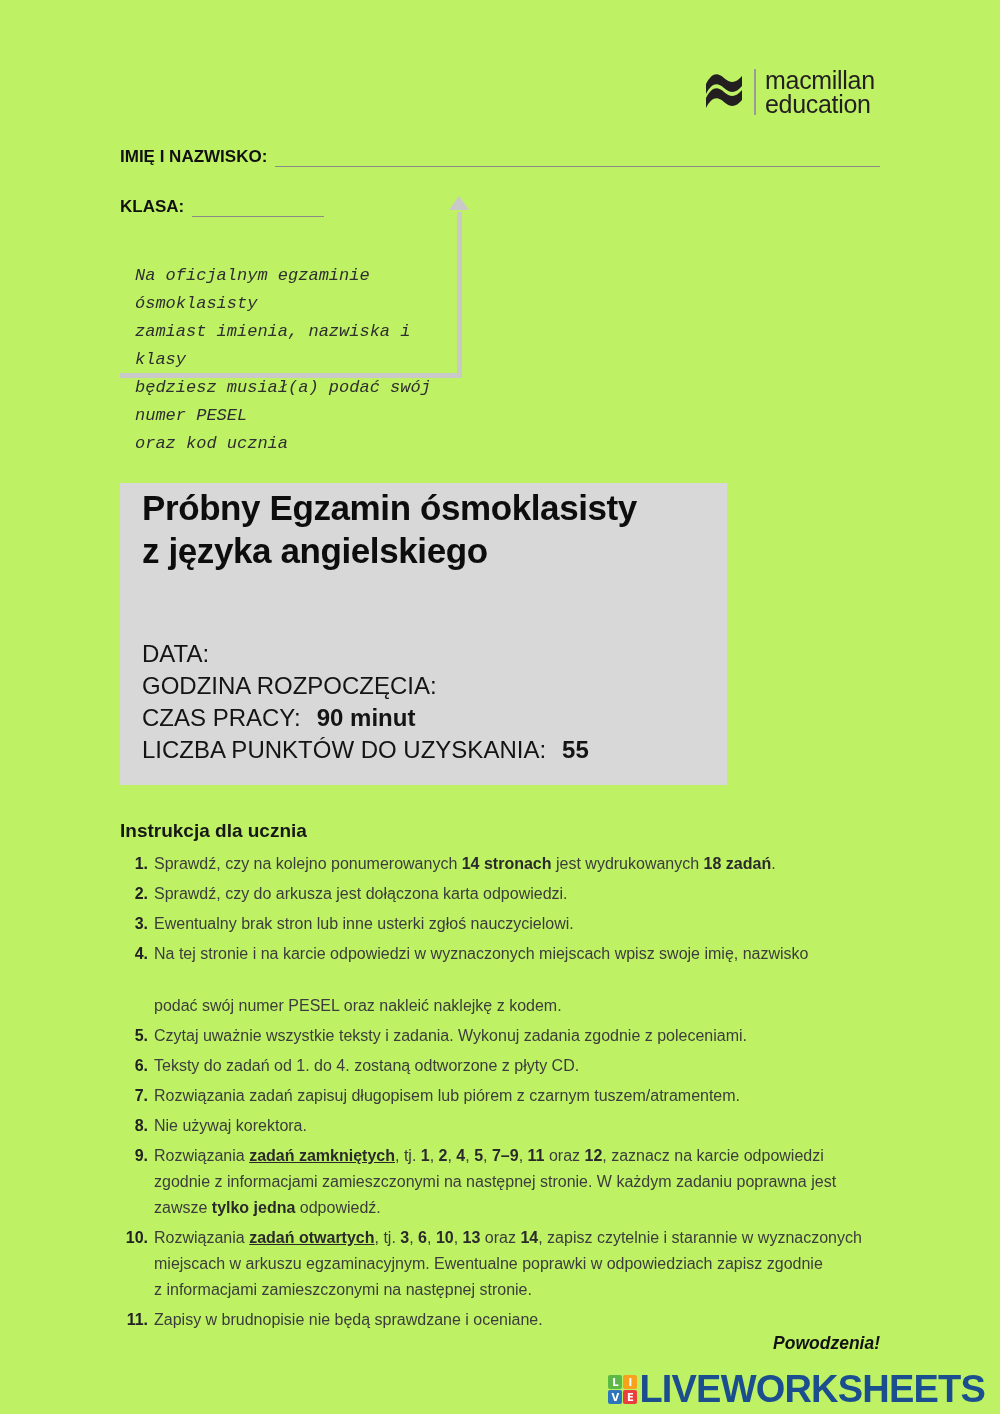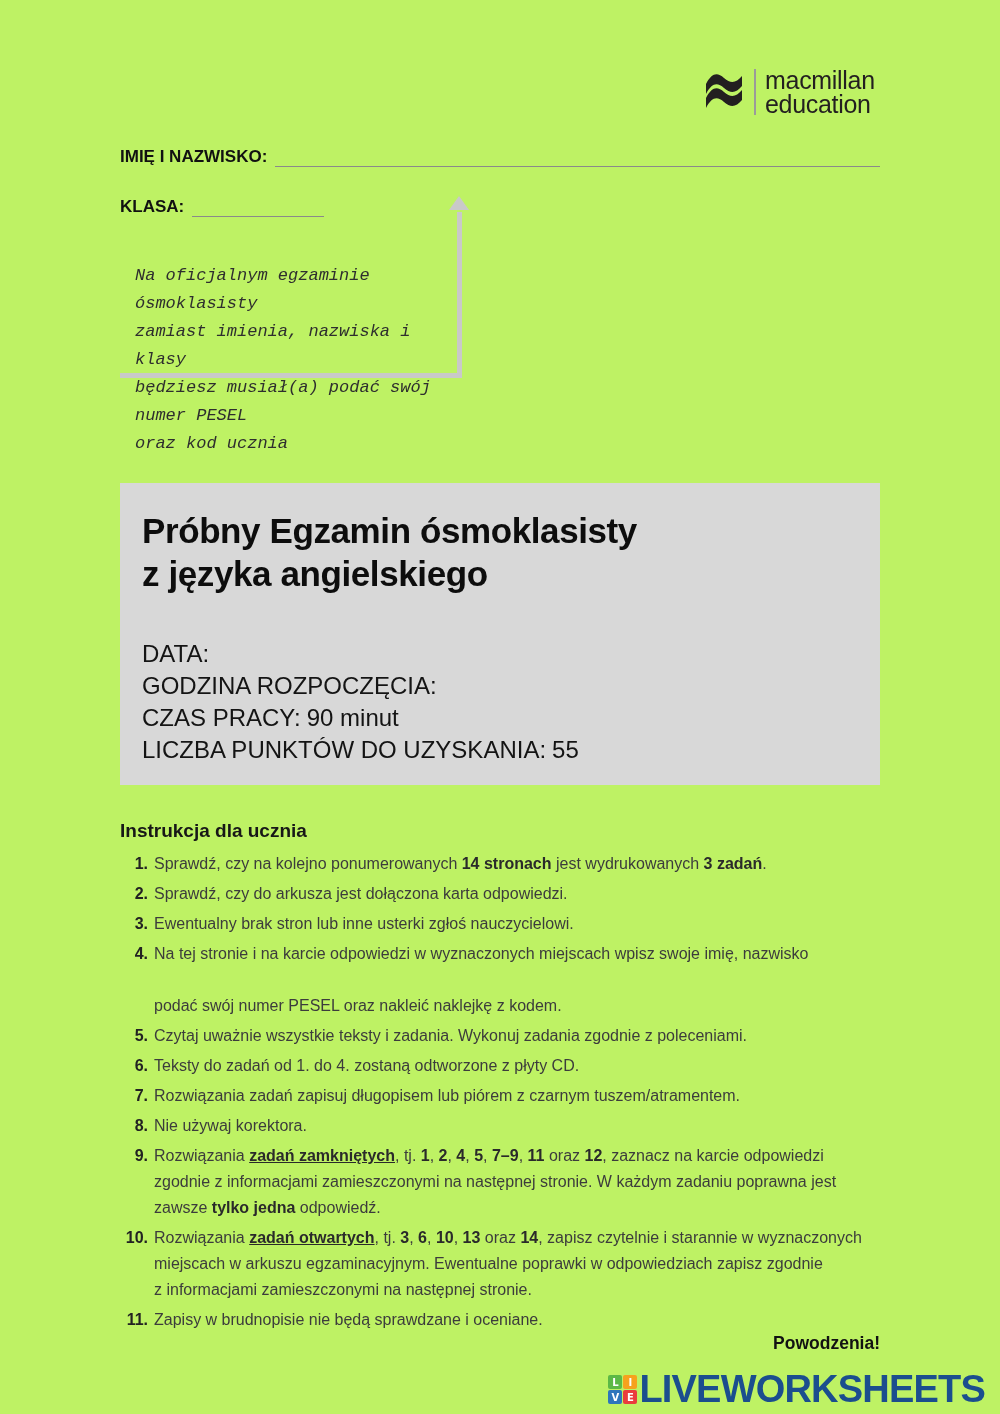--- a/index.html
+++ b/index.html
@@ -92,41 +92,41 @@
     line-height: 28px;
     color: #2e2e2e;
   }
   .callout-text span { display: block; font-family: Liberation Mono, monospace; }
 
   
   .title-box {
     position: absolute;
     left: 120px;
     top: 483px;
-    width: 760px;
+    width: 607px;
     height: 302px;
     background: #d8d8d8;
-    padding: 26px 20px 0 22px;
+    padding: 3px 20px 0 22px;
   }
   .exam-title {
     font-size: 35px;
     line-height: 43px;
     font-weight: 700;
     letter-spacing: -0.4px;
     color: #0d0d0d;
   }
   .exam-title span { display: block; }
   .meta-list {
     position: absolute;
     left: 22px;
     top: 155px;
     font-size: 24px;
   }
   .meta-row { line-height: 32px; color: #141414; font-weight: 500; }
-  .meta-row .meta-value { font-weight: 400; margin-left: 6px; }
+  .meta-row .meta-value { font-weight: 700; margin-left: 16px; }
 
   
   .instructions-heading {
     position: absolute;
     left: 120px;
     top: 820px;
     font-size: 19px;
     font-weight: 700;
     color: #171717;
   }
@@ -158,20 +158,21 @@
   .instructions-list .u { text-decoration: underline; }
 
   
   .good-luck {
     position: absolute;
     right: 120px;
     top: 1333px;
     font-size: 17.5px;
     font-weight: 700;
     color: #121212;
+    font-style: italic;
   }
   .lw-logo {
     position: absolute;
     right: 15px;
     top: 1368px;
     display: flex;
     align-items: center;
     gap: 2px;
     cursor: pointer;
   }
@@ -243,21 +244,21 @@
     <div class="meta-list">
         <div class="meta-row"><span>DATA:</span></div>
         <div class="meta-row"><span>GODZINA ROZPOCZĘCIA:</span></div>
         <div class="meta-row"><span>CZAS PRACY:</span><span class="meta-value">90 minut</span></div>
         <div class="meta-row"><span>LICZBA PUNKTÓW DO UZYSKANIA:</span><span class="meta-value">55</span></div>
       </div>
   </div>
 
   <div class="instructions-heading">Instrukcja dla ucznia</div>
   <ol class="instructions-list">
-      <li><span class="num">1.</span><span class="txt"><span>Sprawdź, czy na kolejno ponumerowanych </span><span class="b">14 stronach</span><span> jest wydrukowanych </span><span class="b">3 zadań</span><span>.</span></span></li>
+      <li><span class="num">1.</span><span class="txt"><span>Sprawdź, czy na kolejno ponumerowanych </span><span class="b">14 stronach</span><span> jest wydrukowanych </span><span class="b">18 zadań</span><span>.</span></span></li>
       <li><span class="num">2.</span><span class="txt"><span>Sprawdź, czy do arkusza jest dołączona karta odpowiedzi.</span></span></li>
       <li><span class="num">3.</span><span class="txt"><span>Ewentualny brak stron lub inne usterki zgłoś nauczycielowi.</span></span></li>
       <li><span class="num">4.</span><span class="txt"><span>Na tej stronie i na karcie odpowiedzi w wyznaczonych miejscach wpisz swoje imię, nazwisko</span><br><br><span>podać swój numer PESEL oraz nakleić naklejkę z kodem.</span></span></li>
       <li><span class="num">5.</span><span class="txt"><span>Czytaj uważnie wszystkie teksty i zadania. Wykonuj zadania zgodnie z poleceniami.</span></span></li>
       <li><span class="num">6.</span><span class="txt"><span>Teksty do zadań od 1. do 4. zostaną odtworzone z płyty CD.</span></span></li>
       <li><span class="num">7.</span><span class="txt"><span>Rozwiązania zadań zapisuj długopisem lub piórem z czarnym tuszem/atramentem.</span></span></li>
       <li><span class="num">8.</span><span class="txt"><span>Nie używaj korektora.</span></span></li>
       <li><span class="num">9.</span><span class="txt"><span>Rozwiązania </span><span class="b u">zadań zamkniętych</span><span>, tj. </span><span class="b">1</span><span>, </span><span class="b">2</span><span>, </span><span class="b">4</span><span>, </span><span class="b">5</span><span>, </span><span class="b">7–9</span><span>, </span><span class="b">11</span><span> oraz </span><span class="b">12</span><span>, zaznacz na karcie odpowiedzi</span><br><span>zgodnie z informacjami zamieszczonymi na następnej stronie. W każdym zadaniu poprawna jest</span><br><span>zawsze </span><span class="b">tylko jedna</span><span> odpowiedź.</span></span></li>
       <li><span class="num">10.</span><span class="txt"><span>Rozwiązania </span><span class="b u">zadań otwartych</span><span>, tj. </span><span class="b">3</span><span>, </span><span class="b">6</span><span>, </span><span class="b">10</span><span>, </span><span class="b">13</span><span> oraz </span><span class="b">14</span><span>, zapisz czytelnie i starannie w wyznaczonych</span><br><span>miejscach w arkuszu egzaminacyjnym. Ewentualne poprawki w odpowiedziach zapisz zgodnie</span><br><span>z informacjami zamieszczonymi na następnej stronie.</span></span></li>
       <li><span class="num">11.</span><span class="txt"><span>Zapisy w brudnopisie nie będą sprawdzane i oceniane.</span></span></li>

